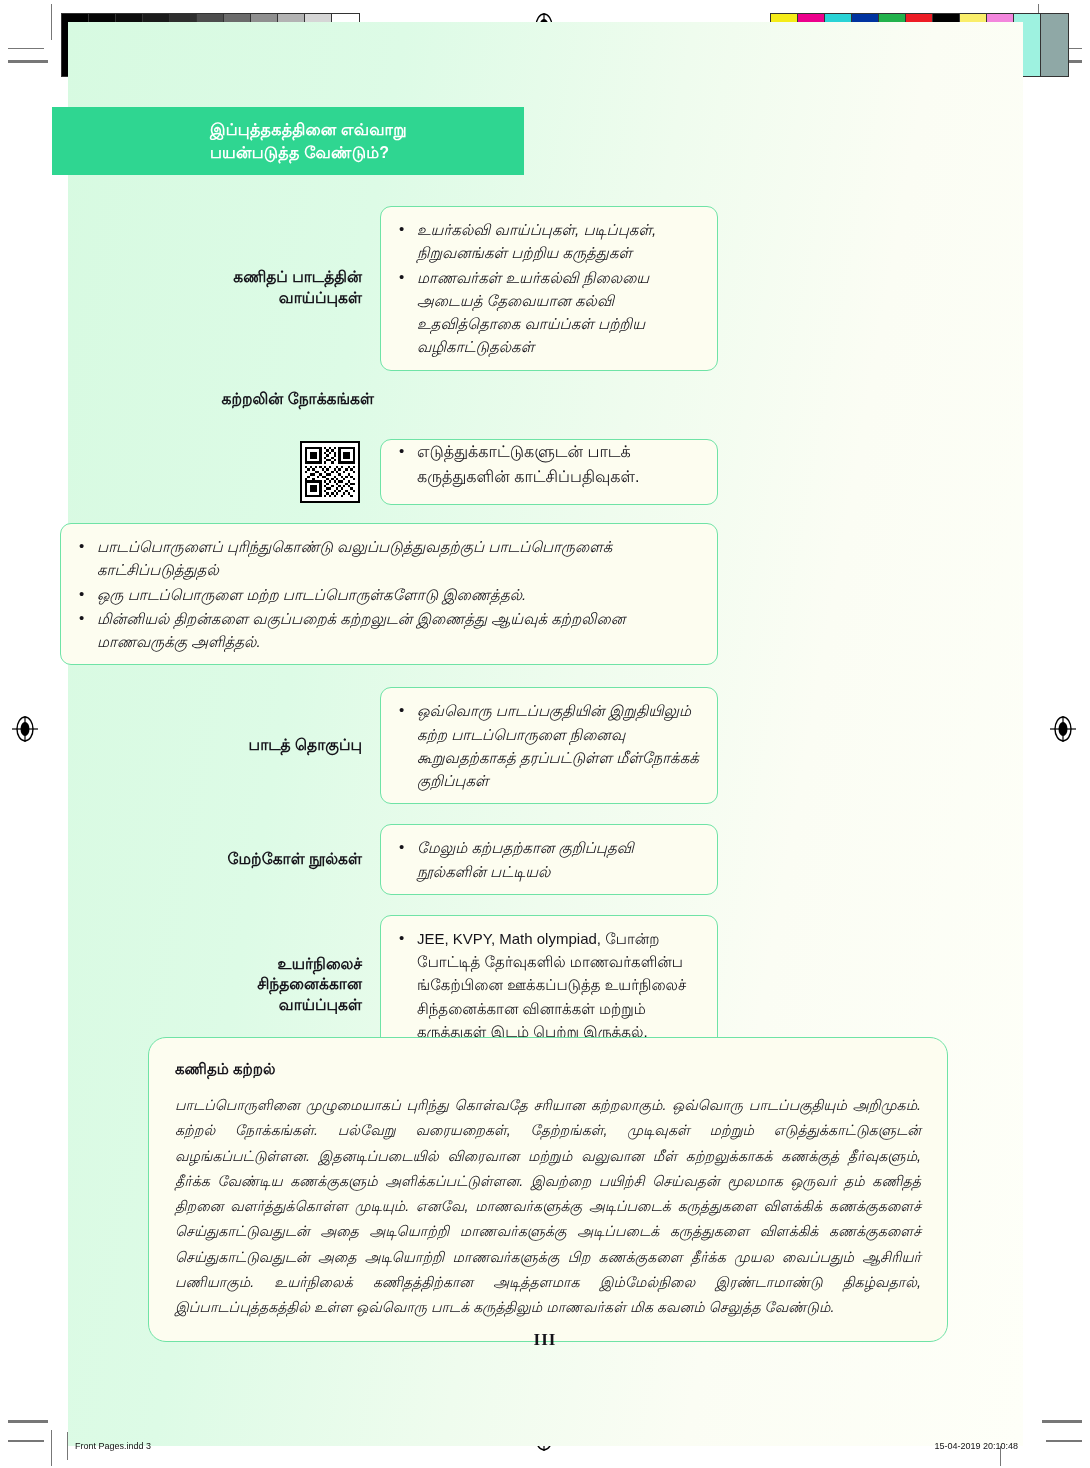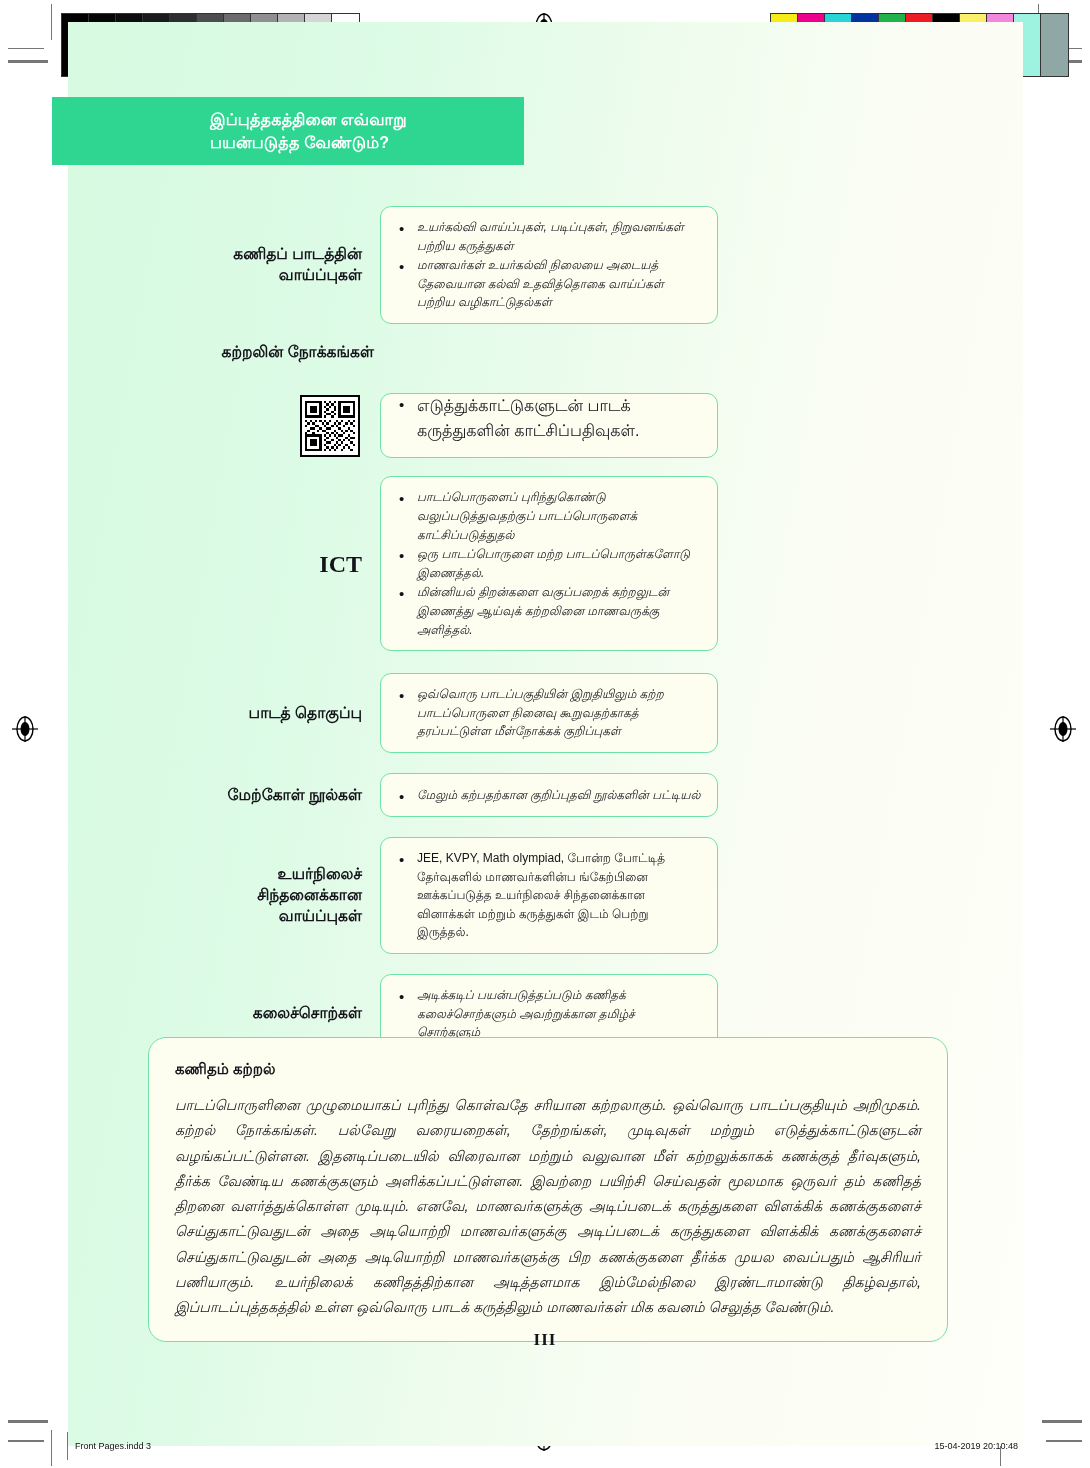--- a/index.html
+++ b/index.html
@@ -32,21 +32,21 @@
     position: absolute;
     left: 68px; top: 22px;
     width: 955px; height: 1424px;
     background: linear-gradient(100deg,
         #d7fae1 0%, #ddfbe6 28%, #effcee 52%, #fbfdf4 72%, #fefff8 100%);
   }
 
   
   .banner {
     position: absolute;
-    left: 52px; top: 97px;
+    left: 52px; top: 107px;
     width: 472px; height: 68px;
     background: #2fd691;
     display: flex;
     align-items: center;
   }
   .banner-text {
     color: #ffffff;
     font-size: 16px;
     font-weight: bold;
     line-height: 1.45;
@@ -90,21 +90,21 @@
     padding: 11px 16px 11px 14px;
     min-height: 44px;
     display: flex;
     align-items: center;
   }
 
   .row-box ul { list-style: none; width: 100%; }
   .row-box li {
     position: relative;
     padding-left: 22px;
-    font-size: 12px;
+    font-size: 15px;
     font-style: italic;
     color: #15131a;
     line-height: 1.55;
     margin-bottom: 1px;
   }
   .row-box li:last-child { margin-bottom: 0; }
   .row-box li::before {
     content: "•";
     position: absolute;
     left: 4px;
@@ -417,21 +417,20 @@
       </div>
     </div>
     <div class="row-box" style="padding-top:0;padding-bottom:14px;">
       <ul>
         <li class="big">எடுத்துக்காட்டுகளுடன் பாடக் கருத்துகளின் காட்சிப்பதிவுகள்.</li>
       </ul>
     </div>
   </div>
 
   <div class="row" style="margin-top:18px;">
-    <div class="row-label ict">ICT</div>
     <div class="row-box">
       <ul>
         <li>பாடப்பொருளைப் புரிந்துகொண்டு வலுப்படுத்துவதற்குப் பாடப்பொருளைக் காட்சிப்படுத்துதல்</li>
         <li>ஒரு பாடப்பொருளை மற்ற பாடப்பொருள்களோடு இணைத்தல்.</li>
         <li>மின்னியல் திறன்களை வகுப்பறைக் கற்றலுடன் இணைத்து ஆய்வுக் கற்றலினை மாணவருக்கு அளித்தல்.</li>
       </ul>
     </div>
   </div>
 
   <div class="row" style="margin-top:22px;">

